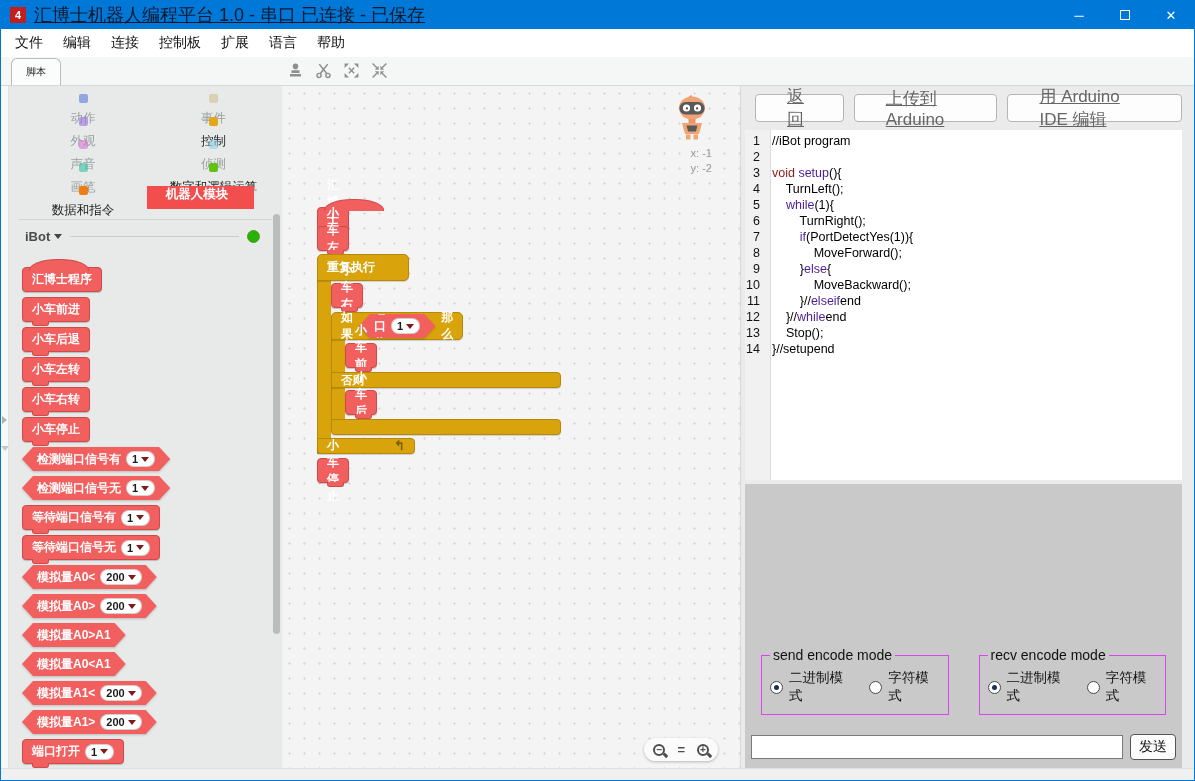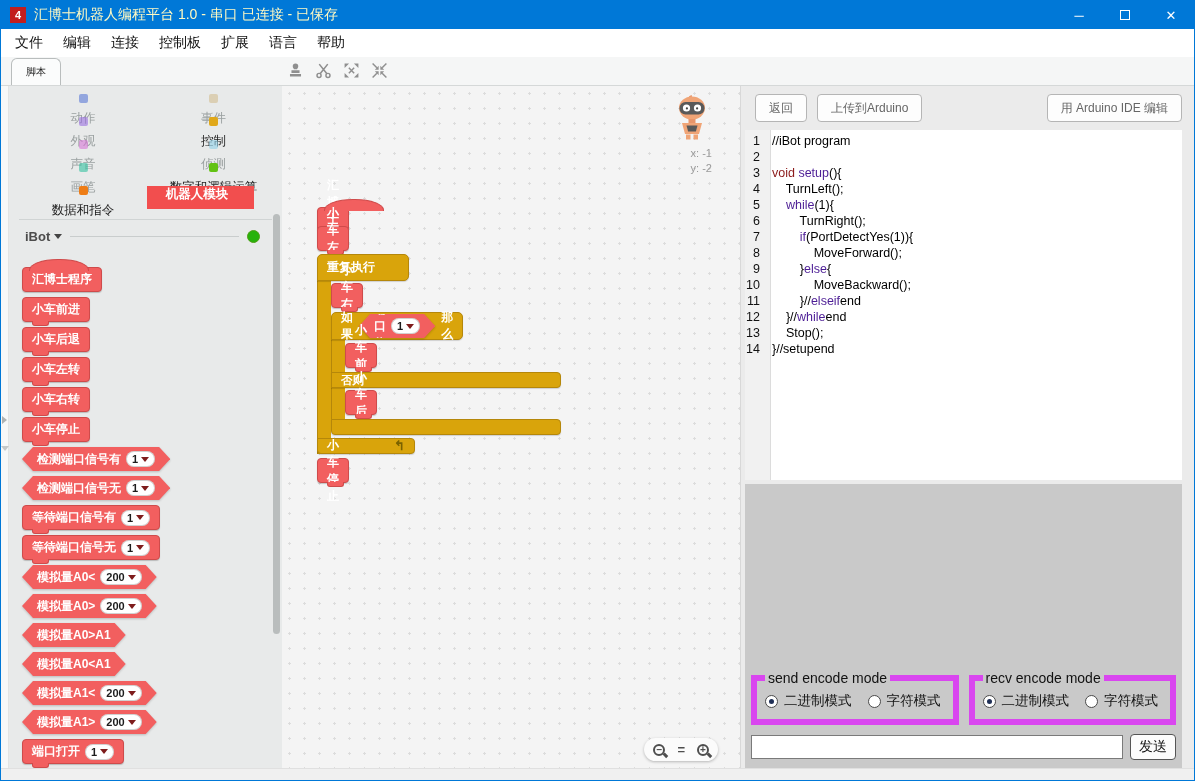--- a/index.html
+++ b/index.html
@@ -2,21 +2,21 @@
 <html><head>
 <meta charset="utf-8">
 <style>
   html,body{margin:0;padding:0;background:#444;}
   *{box-sizing:border-box;font-family:"Liberation Sans",sans-serif;}
   .win{width:1195px;height:781px;background:#fff;border:1px solid #0078d7;display:flex;flex-direction:column;position:relative;overflow:hidden;}
 
   
   .titlebar{height:28px;background:#0078d7;display:flex;align-items:center;flex:0 0 28px;}
   .appicon{width:16px;height:16px;margin:0 8px 0 9px;background:#c21e1e;color:#fff;font-size:11px;font-weight:bold;display:flex;align-items:center;justify-content:center;}
-  .title{color:#fef9c3;font-size:14px;flex:1;white-space:nowrap;}
+  .title{color:#0f172a;font-size:18px;flex:1;white-space:nowrap;text-decoration:underline;}
   .wbtn{width:46px;height:28px;display:flex;align-items:center;justify-content:center;color:#fff;font-size:13px;}
   .wbtn .maxbox{width:10px;height:10px;border:1px solid #fff;}
 
   
   .menubar{height:28px;background:#fff;display:flex;align-items:center;padding-left:4px;flex:0 0 28px;}
   .mitem{padding:0 10px;font-size:14px;color:#111;height:100%;display:flex;align-items:center;cursor:default;}
 
   
   .tabstrip{height:29px;background:#f5f6f6;border-bottom:1px solid #d5d8d8;display:flex;align-items:flex-end;flex:0 0 29px;position:relative;}
   .tab{margin-left:10px;height:27px;padding:0 14px;background:#fbfcfc;border:1px solid #b9bdbd;border-bottom:none;border-radius:6px 6px 0 0;font-size:10px;display:flex;align-items:center;color:#222;}
@@ -68,33 +68,33 @@
   .spine{position:absolute;width:14px;background:#d9a40b;border-left:1px solid #b5870a;}
   .looparrow{margin-left:auto;color:#7a6200;font-size:13px;font-weight:bold;line-height:10px;}
   .zoompill{position:absolute;right:22px;bottom:7px;background:#fbfbfb;border-radius:14px;padding:4px 9px;display:flex;gap:12px;align-items:center;box-shadow:0 1px 3px rgba(0,0,0,.25);}
   .mag{width:12px;height:12px;border:2px solid #4e4e4e;border-radius:50%;position:relative;display:flex;align-items:center;justify-content:center;font-size:10px;font-weight:bold;color:#4e4e4e;}
   .mag::after{content:"";position:absolute;width:2.5px;height:5px;background:#4e4e4e;transform:rotate(-45deg);bottom:-4px;right:-3px;}
   .eqbtn{font-size:13px;font-weight:bold;color:#4e4e4e;}
 
   
   .rpanel{width:453px;background:#ebebeb;display:flex;flex-direction:column;padding:0 12px 0 4px;}
   .btnrow{height:44px;display:flex;align-items:center;gap:10px;padding-left:10px;}
-  .gbtn{background:#fdfdfd;border:1px solid #b5b5b5;border-radius:4px;color:#666;font-size:12px;height:28px;padding:0 13px;display:flex;align-items:center;}
+  .gbtn{background:#fdfdfd;border:1px solid #b5b5b5;border-radius:4px;color:#666;font-size:17px;height:28px;padding:0 31px;display:flex;align-items:center;text-decoration:underline;}
   .gbtn.ide{margin-left:auto;}
   .codearea{background:#fff;height:350px;position:relative;overflow:hidden;font-family:"DejaVu Sans Mono",monospace;font-size:12.5px;line-height:16px;padding-top:3px;}
   .codearea::before{content:"";position:absolute;left:0;top:0;bottom:0;width:25px;background:#f1f1f1;border-right:1px solid #dcdcdc;}
   .cl{display:flex;position:relative;}
   .ln{width:20px;padding-right:5px;text-align:right;color:#111;flex:0 0 20px;}
   .ct{padding-left:7px;white-space:pre;}
   .tok-k{color:#8c1a1a;}
   .tok-o{color:#4c1d95;text-align:right;}
   .tok-p{color:#000000;}
   .serial{flex:1;background:#c9c9c9;margin-top:4px;display:flex;flex-direction:column;justify-content:flex-end;padding:8px 6px;}
   .grprow{display:flex;gap:10px;margin-bottom:9px;}
-  fieldset{flex:1;border:6px solid #d946ef;margin:0;padding:3px 8px 9px 8px;}
+  fieldset{flex:1;border:1px solid #d946ef;margin:10px;padding:3px 8px 9px 8px;}
   legend{font-size:14px;color:#111;padding:0 3px;}
   .radios{display:flex;gap:16px;align-items:center;margin-top:3px;}
   .radio{display:flex;gap:6px;align-items:center;font-size:13.5px;color:#111;}
   .rdot{width:13px;height:13px;border-radius:50%;border:1px solid #4a4a4a;background:#fff;position:relative;flex:0 0 13px;}
   .radio.checked .rdot::after{content:"";position:absolute;left:3px;top:3px;width:5px;height:5px;border-radius:50%;background:#1f2f56;}
   .sendrow{display:flex;gap:7px;align-items:center;}
   .sendrow input{flex:1;height:24px;border:1px solid #7a7a7a;background:#fff;font-size:13px;padding:0 4px;}
   .sendbtn{height:26px;padding:0 8px;border:1px solid #555;border-radius:4px;background:#fcfcfc;font-size:14px;color:#111;display:flex;align-items:center;}
 
   .bstrip{height:12px;background:#f0f0f0;flex:0 0 12px;border-top:1px solid #e0e0e0;}

